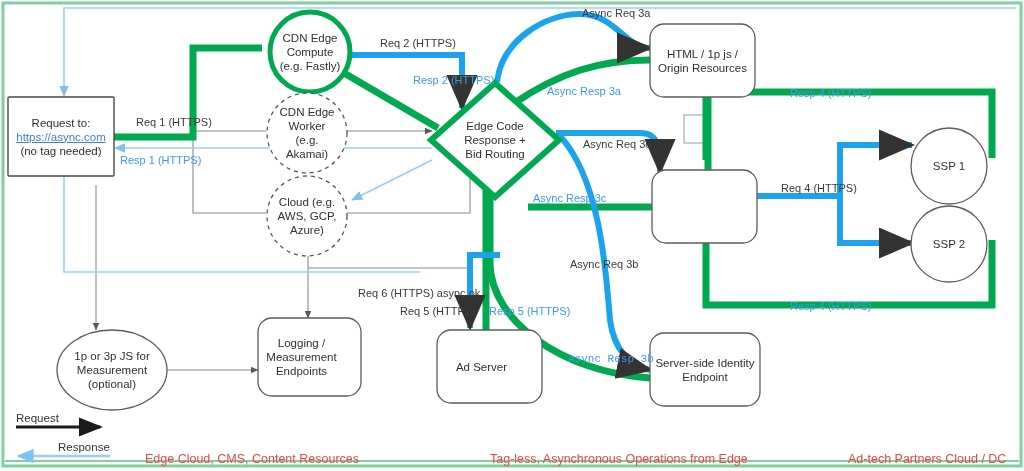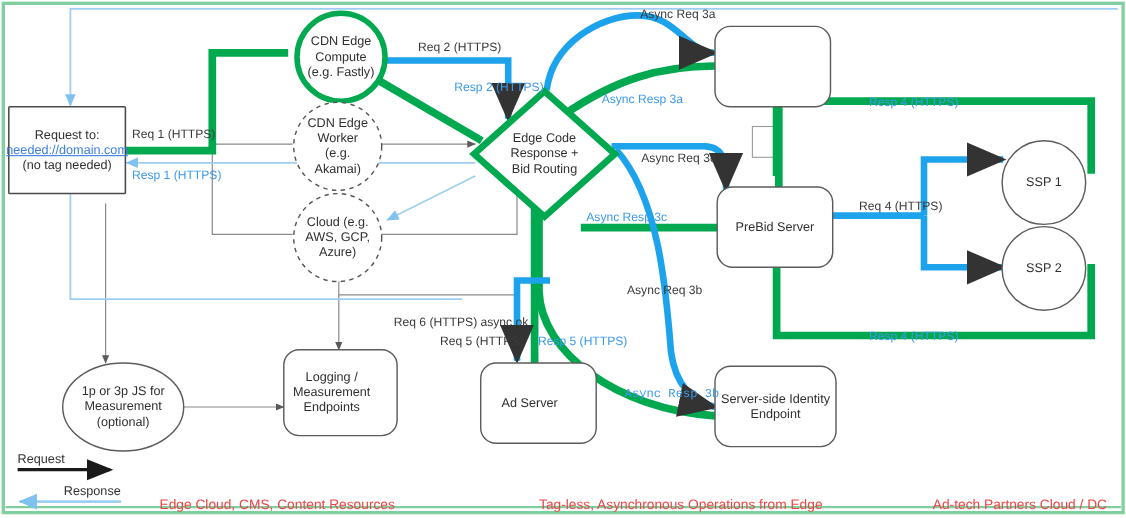--- a/index.html
+++ b/index.html
@@ -150,62 +150,63 @@
     </g>
 
     <g fill="none">
       <path d="M16,427 L100,427" stroke="#1a1a1a" stroke-width="3" marker-end="url(#ah-black)"></path>
       <path d="M110,456 L18,456" stroke="#9ECFF2" stroke-width="2.4" marker-end="url(#ah-lblue)"></path>
     </g>
   </svg>
 
   <div class="nodelabel" style="left:8px;top:97px;width:106px;height:79px;flex-direction:column;">
     <span>Request to:</span>
-    <a class="link" href="#">needed://domain.com</a>
+    <a class="link" href="#">https://async.com</a>
     <span>(no tag needed)</span>
   </div>
 
   <div class="nodelabel" style="left:266px;top:18px;width:88px;height:68px;">CDN Edge
 Compute
 (e.g. Fastly)</div>
 
   <div class="nodelabel" style="left:265px;top:99px;width:84px;height:68px;">CDN Edge
 Worker
 (e.g.
 Akamai)</div>
 
   <div class="nodelabel" style="left:265px;top:186px;width:84px;height:60px;">Cloud (e.g.
 AWS, GCP,
 Azure)</div>
 
   <div class="nodelabel" style="left:447px;top:113px;width:96px;height:54px;">Edge Code
 Response +
 Bid Routing</div>
 
-
-  <div class="nodelabel" style="left:652px;top:170px;width:105px;height:73px;">PreBid Server</div>
+  <div class="nodelabel" style="left:650px;top:24px;width:105px;height:73px;">HTML / 1p js /
+Origin Resources</div>
+
 
   <div class="nodelabel" style="left:911px;top:128px;width:76px;height:76px;">SSP 1</div>
 
   <div class="nodelabel" style="left:911px;top:206px;width:76px;height:76px;">SSP 2</div>
 
   <div class="nodelabel" style="left:437px;top:330px;width:89px;height:73px;">Ad Server</div>
 
   <div class="nodelabel" style="left:650px;top:333px;width:110px;height:73px;">Server-side Identity
 Endpoint</div>
 
   <div class="nodelabel" style="left:57px;top:340px;width:110px;height:60px;">1p or 3p JS for
 Measurement
 (optional)</div>
 
   <div class="nodelabel" style="left:258px;top:318px;width:87px;height:78px;">Logging /
 Measurement
 Endpoints</div>
 
-  <div class="edgelabel" style="left:120px;top:116px;">Req 1 (HTTPS)</div>
+  <div class="edgelabel" style="left:136px;top:116px;">Req 1 (HTTPS)</div>
   <div class="edgelabel blue" style="left:120px;top:154px;">Resp 1 (HTTPS)</div>
   <div class="edgelabel" style="left:380px;top:37px;">Req 2 (HTTPS)</div>
   <div class="edgelabel blue" style="left:380px;top:74px;margin-left:33px;">Resp 2 (HTTPS)</div>
   <div class="edgelabel" style="left:582px;top:7px;">Async Req 3a</div>
   <div class="edgelabel blue" style="left:547px;top:85px;">Async Resp 3a</div>
   <div class="edgelabel" style="left:583px;top:138px;">Async Req 3c</div>
   <div class="edgelabel blue" style="left:533px;top:192px;">Async Resp 3c</div>
   <div class="edgelabel" style="left:570px;top:258px;">Async Req 3b</div>
   <div class="edgelabel blue" style="left:568px;top:353px;font-family:Liberation Mono, monospace;">Async Resp 3b</div>
   <div class="edgelabel" style="left:757px;top:182px;padding-left:24px;">Req 4 (HTTPS)</div>

